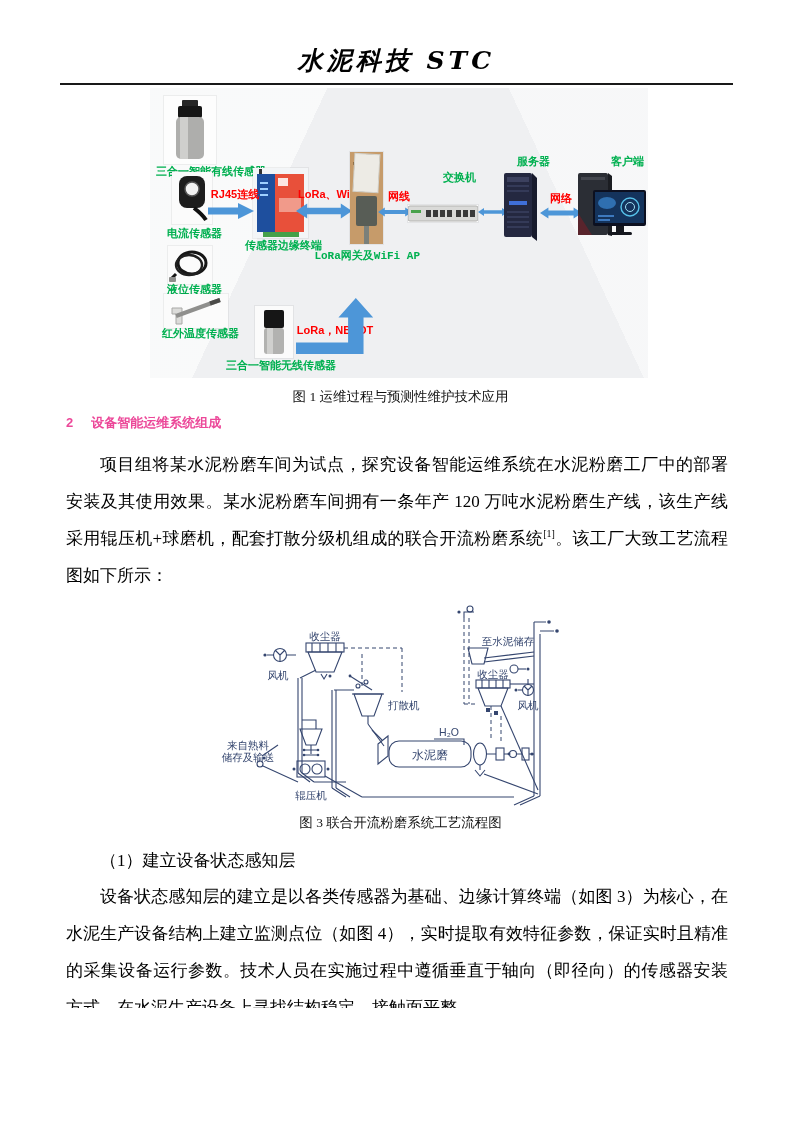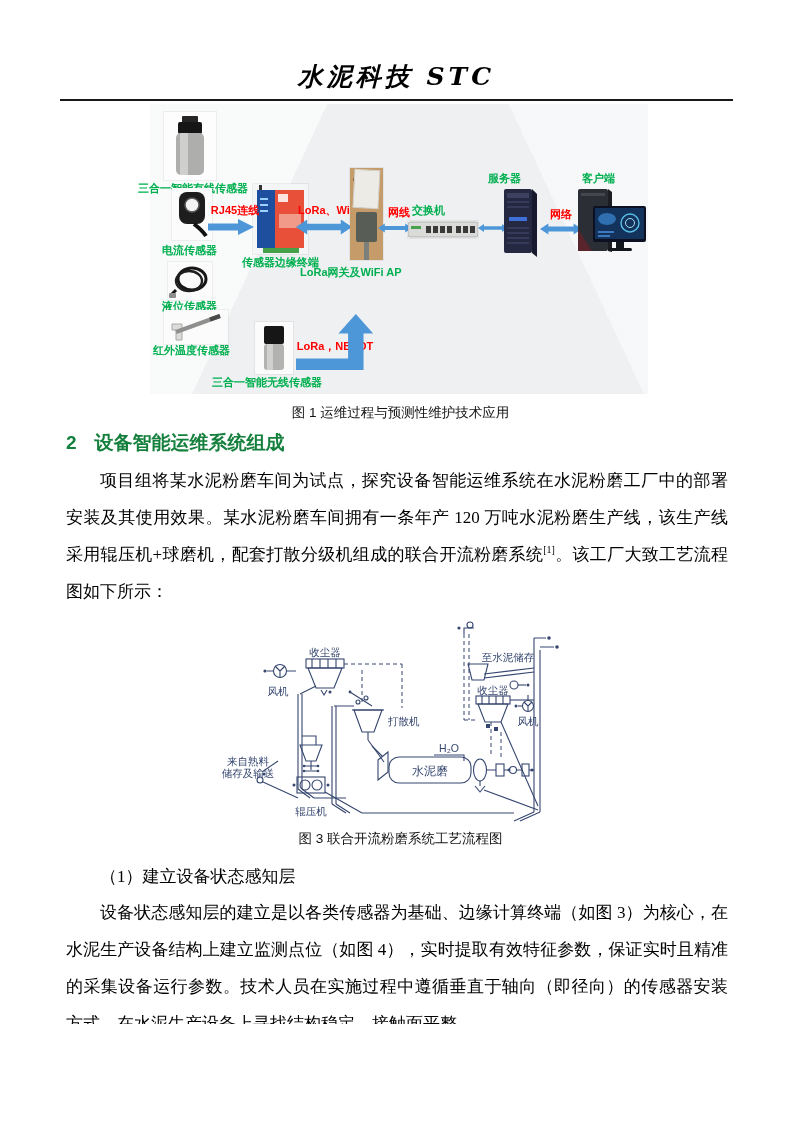--- a/index.html
+++ b/index.html
@@ -3,61 +3,61 @@
 <meta charset="utf-8">
 <style>
   :root{
     --label-green:#00B050;
     --link-red:#FF0000;
     --arrow-blue:#4D96D8;
     --diagram-ink:#35466f;
   }
   html,body{margin:0;padding:0;background:#ffffff;}
   .page{
-    position:relative;width:793px;height:1008px;margin:16px auto;background:#fff;
+    position:relative;width:793px;height:1008px;margin:0 auto;background:#fff;
     font-family:"Liberation Serif",serif;color:#000;overflow:hidden;
   }
   
   .journal-title{
     position:absolute;top:44px;left:0;right:0;text-align:center;
     font-family:"DejaVu Serif",serif;font-size:25px;font-weight:bold;
     letter-spacing:4px;font-style:italic;
   }
   .header-rule{position:absolute;top:83px;left:60px;width:673px;height:2px;background:#191919;}
   
   #figure1{
     position:absolute;left:150px;top:88px;width:498px;height:290px;
     background:
       linear-gradient(115deg,rgba(255,255,255,.65) 0 28%,rgba(255,255,255,0) 28%),
       linear-gradient(245deg,rgba(255,255,255,.5) 0 22%,rgba(255,255,255,0) 22%),
       #eff0f2;
   }
   .photo{position:absolute;background:#fcfcfc;box-shadow:0 0 0 1px rgba(0,0,0,.05);}
   .photo svg{display:block;width:100%;height:100%;}
   .g-label{
-    position:absolute;font-family:Liberation Sans, sans-serif;font-weight:bold;
-    font-size:11px;line-height:13px;color:var(--label-green);text-align:left;white-space:nowrap;
+    position:absolute;font-family:Liberation Mono, monospace;font-weight:bold;
+    font-size:11px;line-height:13px;color:var(--label-green);text-align:right;white-space:nowrap;
   }
   .r-label{
     position:absolute;font-family:"Liberation Sans",sans-serif;font-weight:bold;
     font-size:11px;line-height:13px;color:var(--link-red);text-align:center;white-space:nowrap;
   }
   .arrow{position:absolute;}
   .arrow svg{display:block;width:100%;height:100%;}
   .arrow-fill{fill:var(--arrow-blue);}
   
   .fig-caption{
     position:absolute;left:0;right:0;text-align:center;
-    font-family:Liberation Sans, sans-serif;font-size:13.5px;color:#111;padding-left:8px;
+    font-family:Liberation Serif, serif;font-size:13.5px;color:#111;padding-left:8px;
   }
   #caption1{top:388px;}
   #caption2{top:814px;}
   .section-heading{
     position:absolute;top:414px;left:66px;
-    font-family:"Liberation Sans",sans-serif;font-weight:bold;font-size:19px;color:#15803d;
+    font-family:"Liberation Sans",sans-serif;font-weight:bold;font-size:13px;color:#ec4899;
   }
   .section-heading .sec-num{margin-right:18px;}
   .body-para{
     position:absolute;left:66px;width:662px;
     font-size:17px;line-height:37px;text-align:justify;text-indent:2em;
   }
   #para1{top:446px;}
   .ref-sup{font-size:10px;vertical-align:super;line-height:0;}
   #subsection1{top:842px;text-align:left;}
   #para2{top:878px;}
@@ -187,21 +187,21 @@
     </div>
     <div class="g-label" style="left:150px;top:162px;width:120px;">LoRa网关及WiFi AP</div>
 
     <div class="r-label" style="left:236px;top:102px;width:26px;">网线</div>
     <div class="arrow" style="left:228px;top:115px;width:34px;height:18px;">
       <svg viewBox="0 0 60 20">
           <polygon class="arrow-fill" points="0,10 12,2 12,6.5 48,6.5 48,2 60,10 48,18 48,13.5 12,13.5 12,18"></polygon>
         </svg>
     </div>
 
-    <div class="g-label" style="left:262px;top:100px;width:64px;">交换机</div>
+    <div class="g-label" style="left:262px;top:84px;width:64px;">交换机</div>
     <div class="photo" style="left:258px;top:117px;width:70px;height:17px;">
       <svg viewBox="0 0 70 17">
           <rect x="0" y="1" width="70" height="15" rx="2" fill="#dadad8" stroke="#b3b3b1" stroke-width="1"></rect>
           <rect x="3" y="5" width="10" height="3" fill="#49a24b"></rect>
           <rect x="18" y="5" width="5" height="7" fill="#3a3a3a"></rect>
           <rect x="25" y="5" width="5" height="7" fill="#3a3a3a"></rect>
           <rect x="32" y="5" width="5" height="7" fill="#3a3a3a"></rect>
           <rect x="39" y="5" width="5" height="7" fill="#3a3a3a"></rect>
           <rect x="48" y="5" width="5" height="7" fill="#3a3a3a"></rect>
           <rect x="55" y="5" width="5" height="7" fill="#3a3a3a"></rect>

